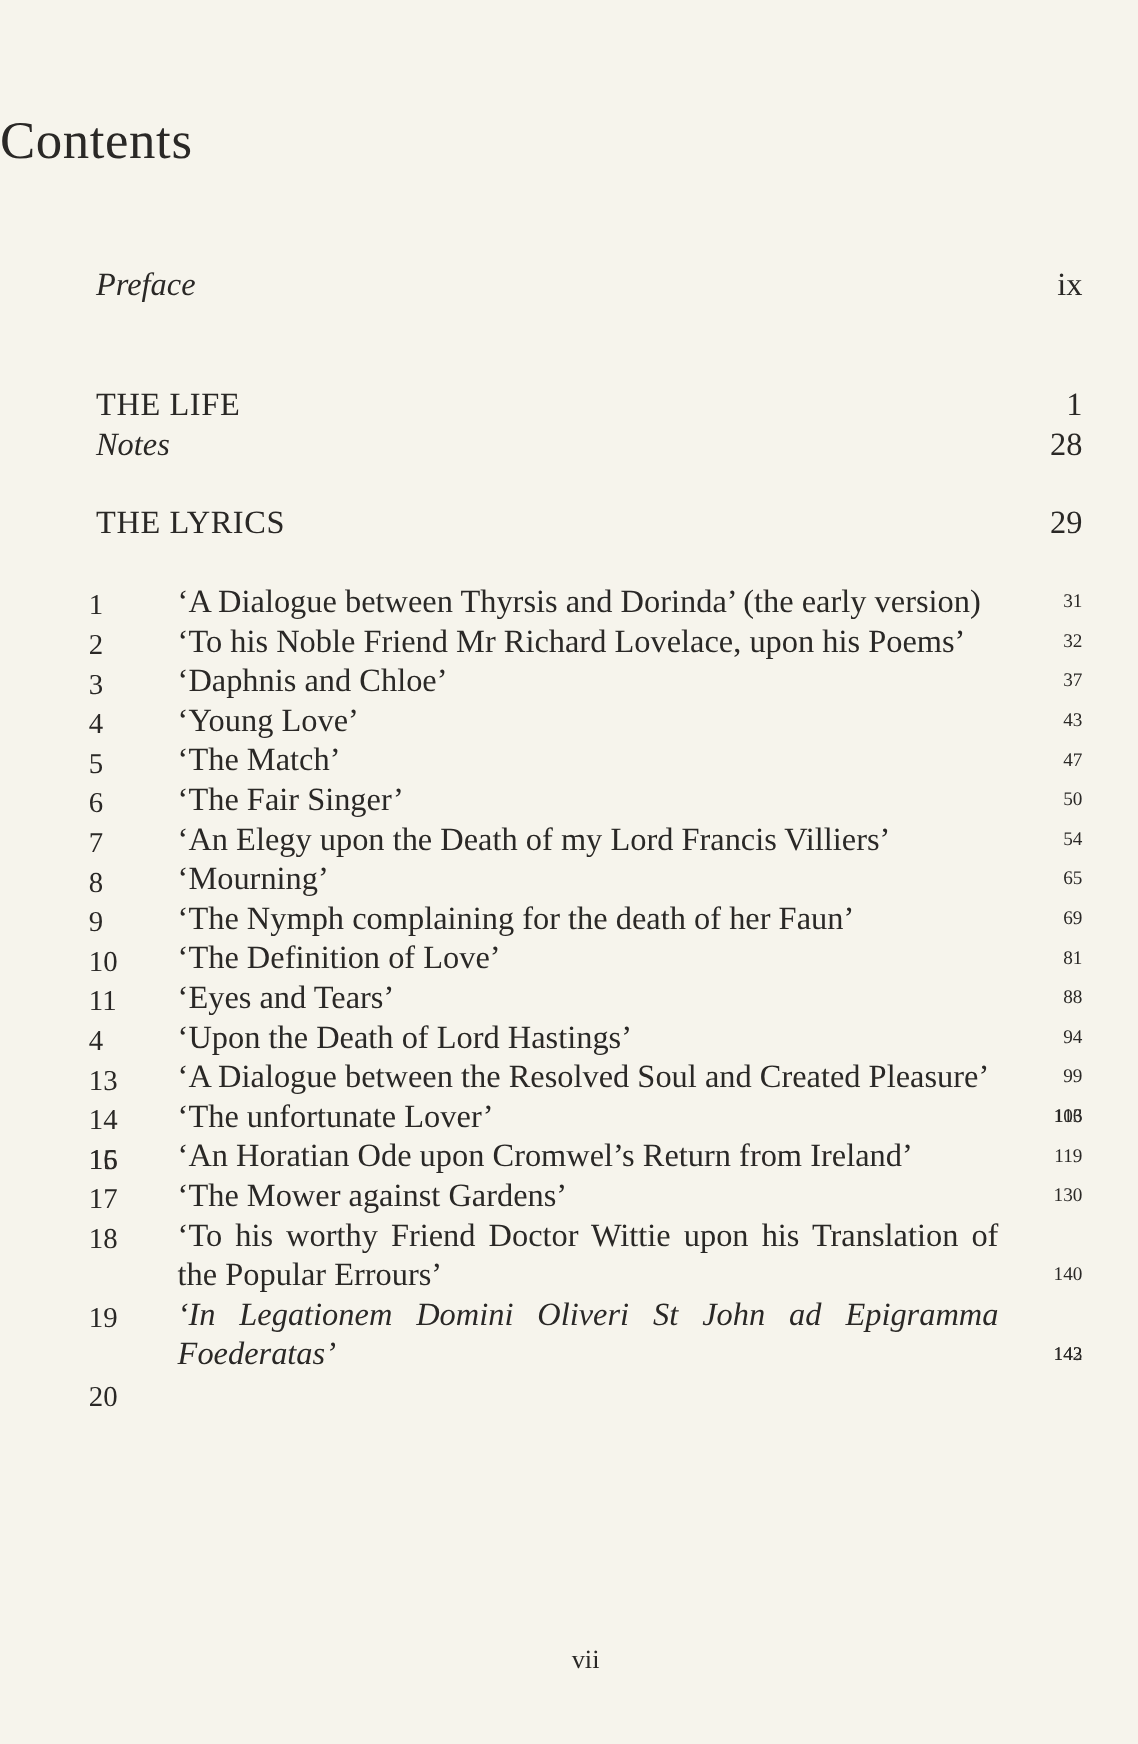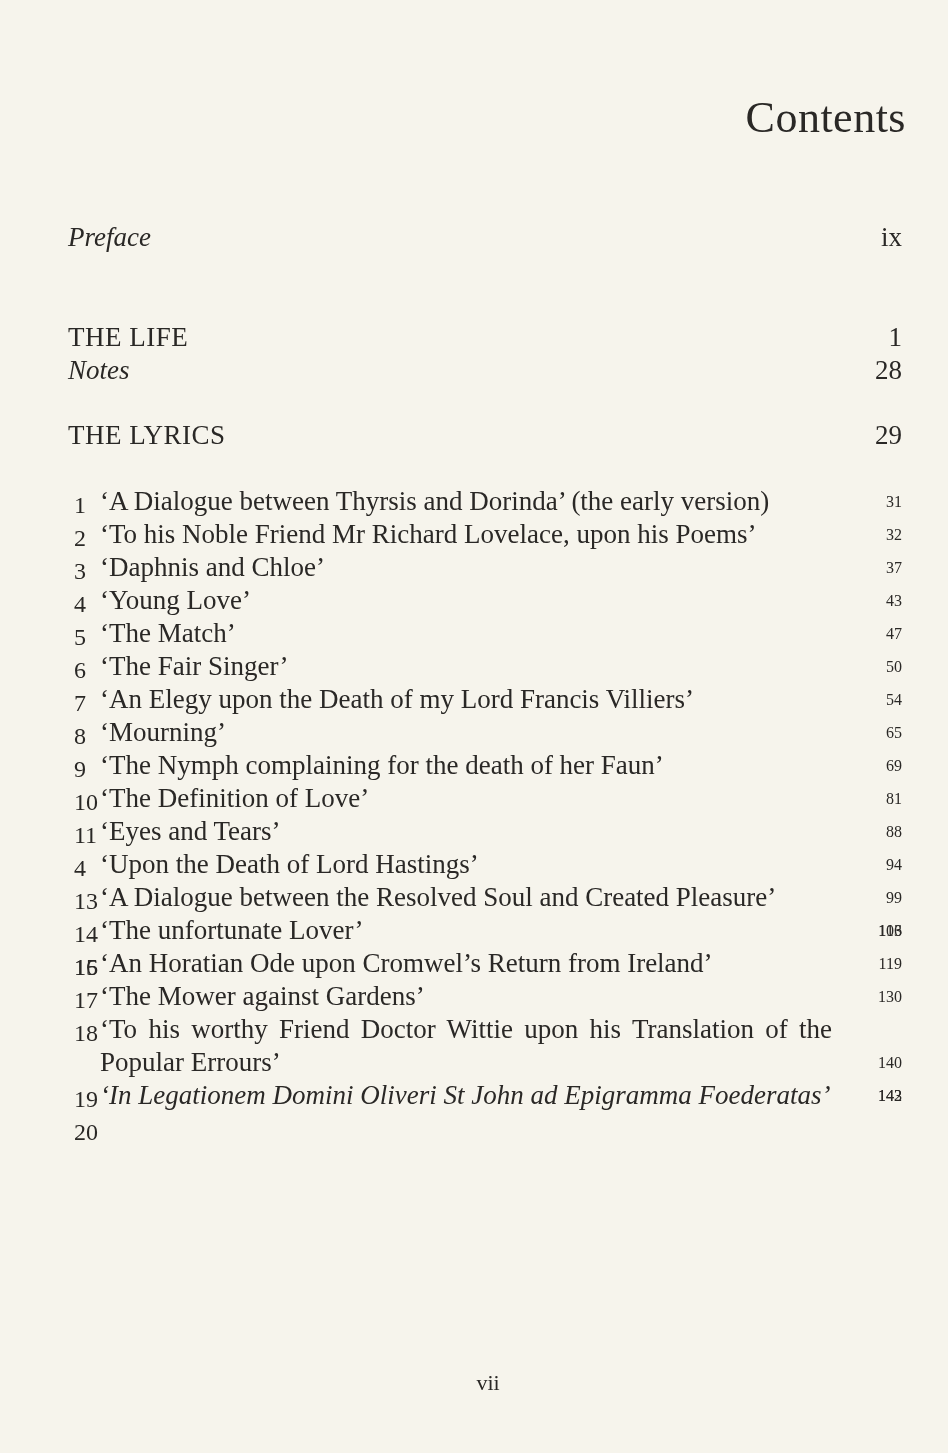--- a/index.html
+++ b/index.html
@@ -5,32 +5,32 @@
   html, body { margin: 0; padding: 0; }
   body {
     width: 948px; height: 1453px; overflow: hidden;
     background: #f6f4ec;
     font-family: "Liberation Serif", "DejaVu Serif", serif;
     color: #2a2826;
     position: relative;
   }
   .page { position: absolute; left: 0; top: 0; width: 948px; height: 1453px; }
   .title {
-    position: absolute; left: 18px; width: 888px; top: 92px;
-    text-align: right; font-size: 44px; letter-spacing: 0.5px;
+    position: absolute; left: 0; width: 888px; top: 92px;
+    text-align: left; font-size: 44px; letter-spacing: 0.5px;
   }
   .front { position: absolute; left: 68px; right: 46px; font-size: 27px; }
-  .front .label { position: absolute; left: 0; text-align: right; }
+  .front .label { position: absolute; left: 12px; text-align: right; }
   .front .page-no { position: absolute; right: 0; }
   .caps { letter-spacing: 0.5px; }
   .ital { font-style: italic; }
   .entries { position: absolute; left: 68px; right: 46px; top: 485px; font-size: 27px; }
   .entry { position: relative; line-height: 33px; }
   .entry .num { position: absolute; left: 6px; width: 34px; text-align: left; top: 4px; font-size: 24px; }
-  .entry .text { margin-left: 32px; margin-right: 70px; text-align: justify; text-align-last: left; }
+  .entry .text { margin-left: 80px; margin-right: 70px; text-align: justify; text-align-last: left; }
   .entry .page-no { position: absolute; right: 0; bottom: 0; font-size: 16px; }
   .folio { position: absolute; left: 0; width: 976px; top: 1370px; text-align: center; font-size: 22px; }
 </style>
 </head>
 <body>
 
 <div class="page">
   <div class="title">Contents</div>
 
   <div class="front" style="top:222px;">

